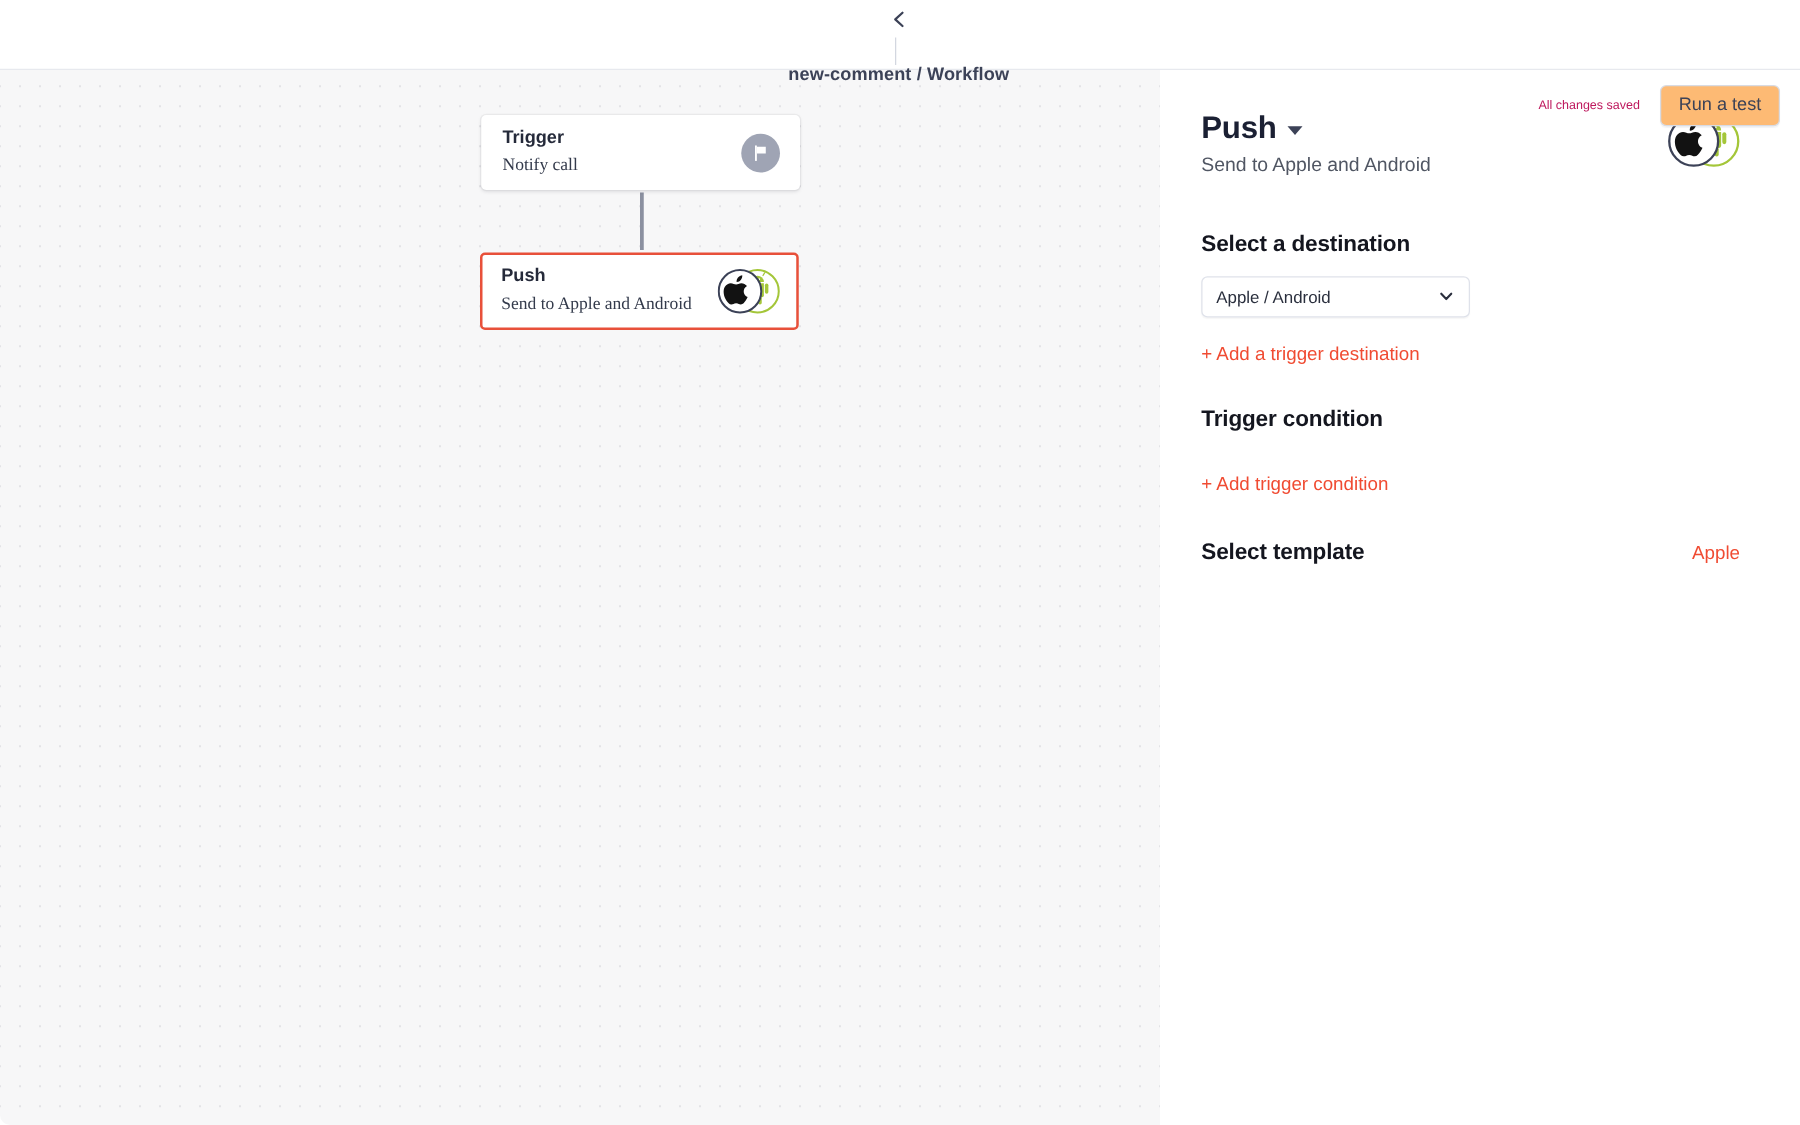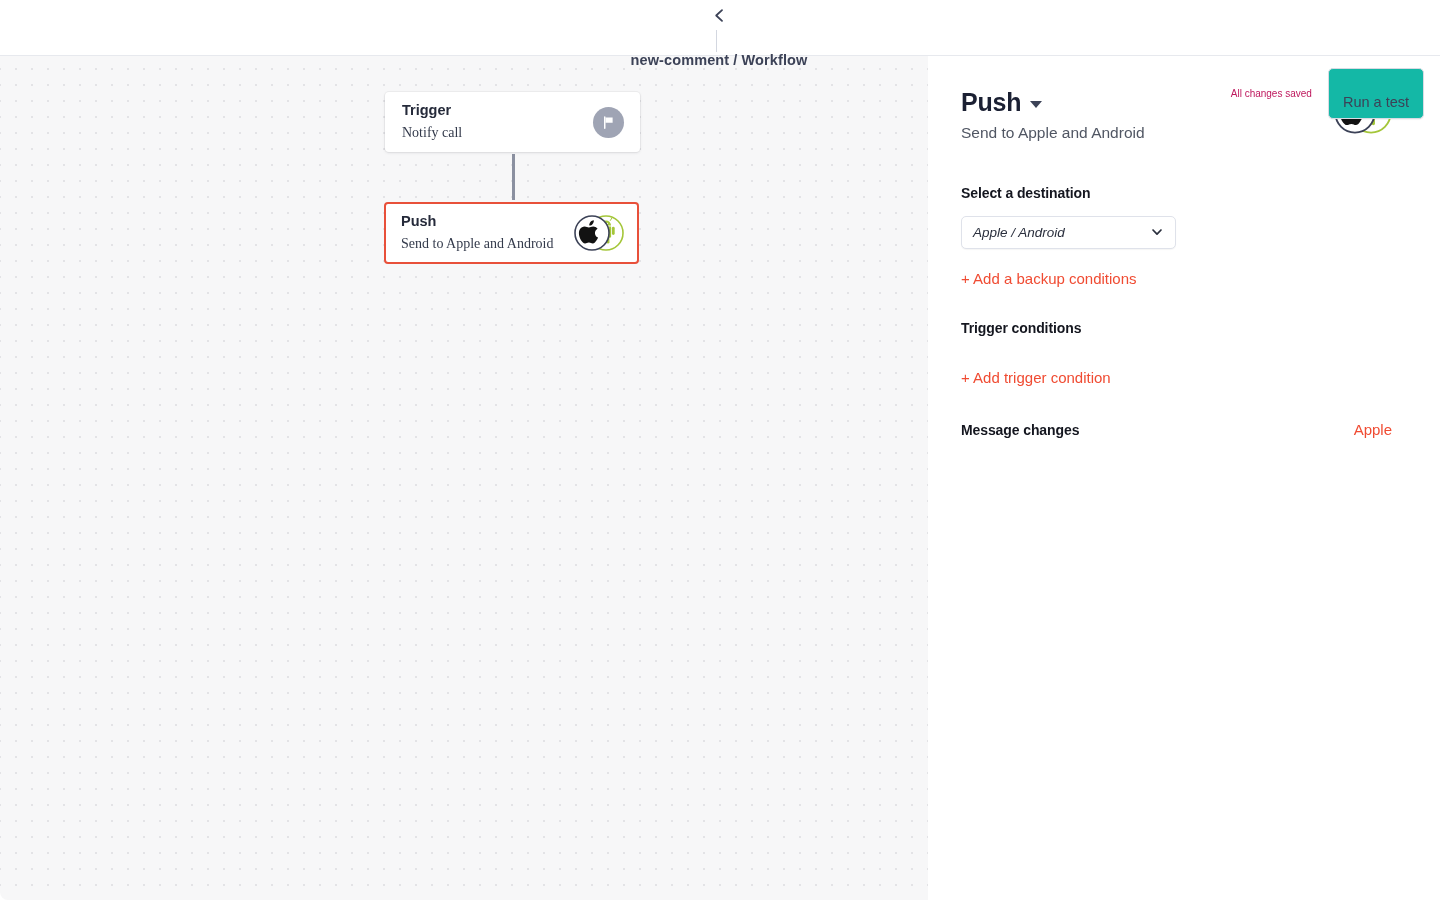--- a/index.html
+++ b/index.html
@@ -73,24 +73,24 @@
   .saved-status {
     font-size: 10px;
     color: #be185d;
     white-space: nowrap;
   }
 
   .run-test-btn {
     font-family: "Liberation Sans", sans-serif;
     font-size: 14.5px;
     color: #3c4257;
-    background: #14b8a6;
+    background: #fdba74;
     border: 1px solid #d8dbe3;
     border-radius: 5px;
-    padding: 25px 14px 8px;
+    padding: 7px 14px 8px;
     cursor: pointer;
     box-shadow: 0 1px 1px rgba(16,22,38,0.05);
     white-space: nowrap;
   }
 
   
   .canvas {
     position: absolute;
     top: 56px;
     left: 0;
@@ -217,21 +217,21 @@
   .panel-subtitle {
     font-size: 15.5px;
     color: #505663;
     margin-top: 7px;
     line-height: 1.35;
   }
 
   .panel-head-icon { margin-top: 2px; flex: 0 0 auto; }
 
   .section-label {
-    font-size: 14px;
+    font-size: 18px;
     font-weight: 700;
     color: #14161f;
     letter-spacing: -0.1px;
   }
 
   .sec-destination { margin-top: 41px; }
 
   .select-wrap {
     position: relative;
     width: 215px;
@@ -243,21 +243,20 @@
     border: 1px solid #dfe2ea;
     border-radius: 5px;
     background: #ffffff;
     display: flex;
     align-items: center;
     padding: 0 11px;
     font-size: 13.5px;
     color: #2a2f3d;
     cursor: pointer;
     box-shadow: 0 1px 1px rgba(16,22,38,0.04);
-    font-style: italic;
   }
   .select-value { flex: 1 1 auto; }
   .chev svg { display: block; }
 
   .link-action {
     display: inline-block;
     font-size: 15px;
     color: #f04b32;
     margin-top: 20px;
     cursor: pointer;
@@ -398,27 +397,27 @@
         <div class="select-box">
           <span class="select-value">Apple / Android</span>
           <span class="chev">
             <svg width="14" height="14" viewBox="0 0 14 14" fill="none">
               <path d="M3 5 L7 9.2 L11 5" stroke="#2a2f3d" stroke-width="1.7" stroke-linecap="round" stroke-linejoin="round"></path>
             </svg>
           </span>
         </div>
       </div>
 
-      <span class="link-action">+ Add a backup conditions</span>
+      <span class="link-action">+ Add a trigger destination</span>
     </div>
 
     <div class="sec-conditions">
-      <div class="section-label">Trigger conditions</div>
+      <div class="section-label">Trigger condition</div>
       <span class="link-action">+ Add trigger condition</span>
     </div>
 
     <div class="sec-template">
-      <div class="section-label">Message changes</div>
+      <div class="section-label">Select template</div>
       <span class="edit-link">Apple</span>
     </div>
 
   </div>
 </div>
 
 </body></html>

